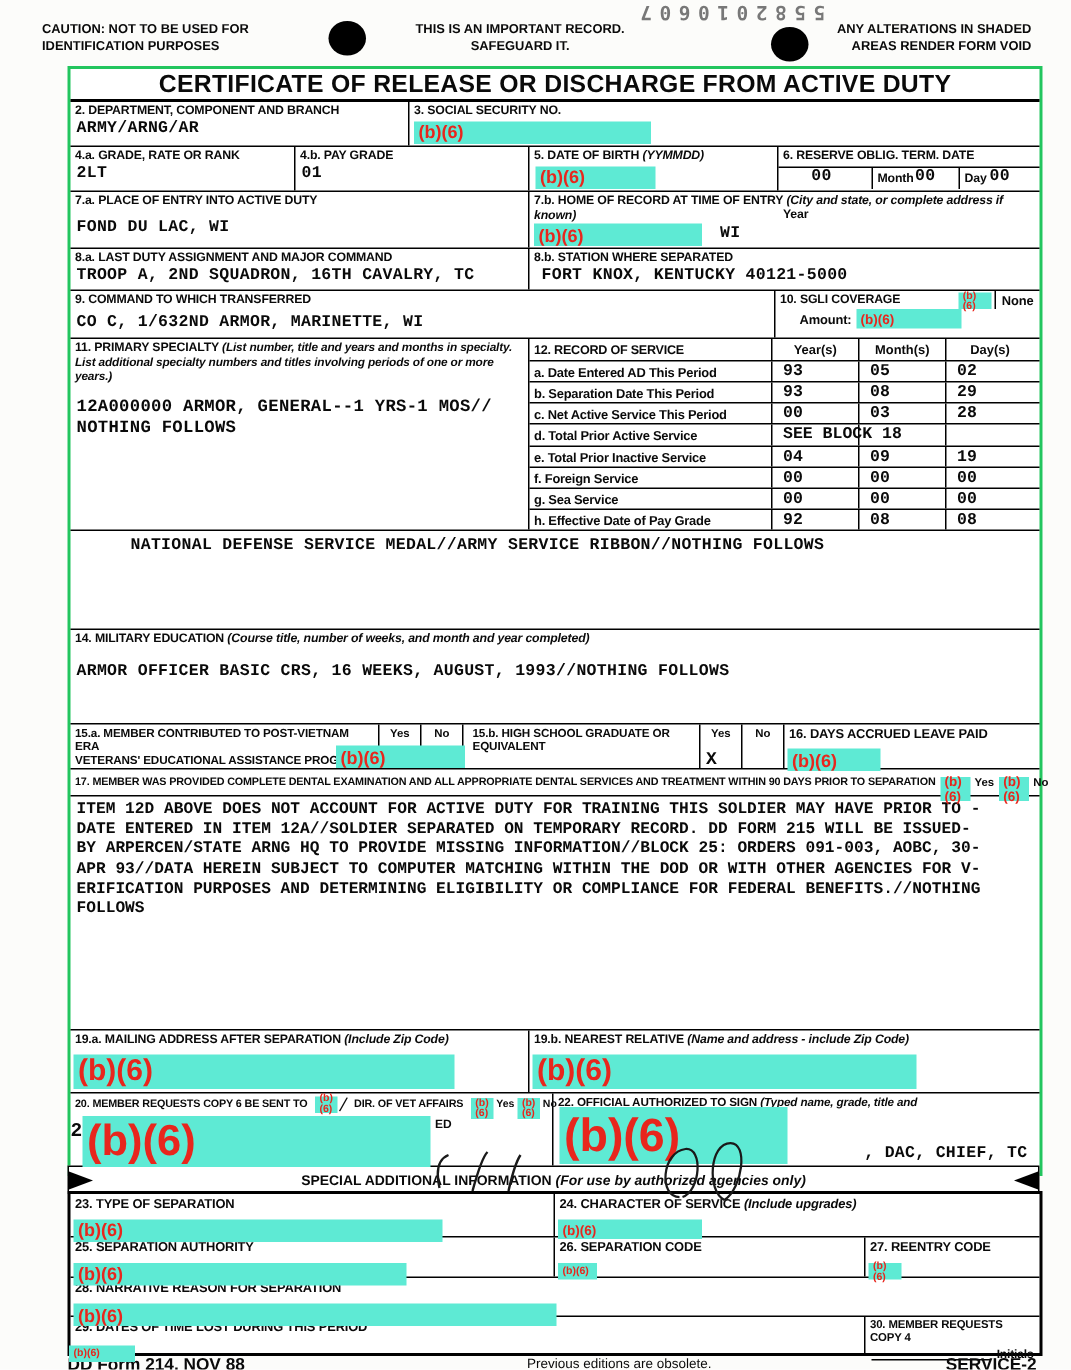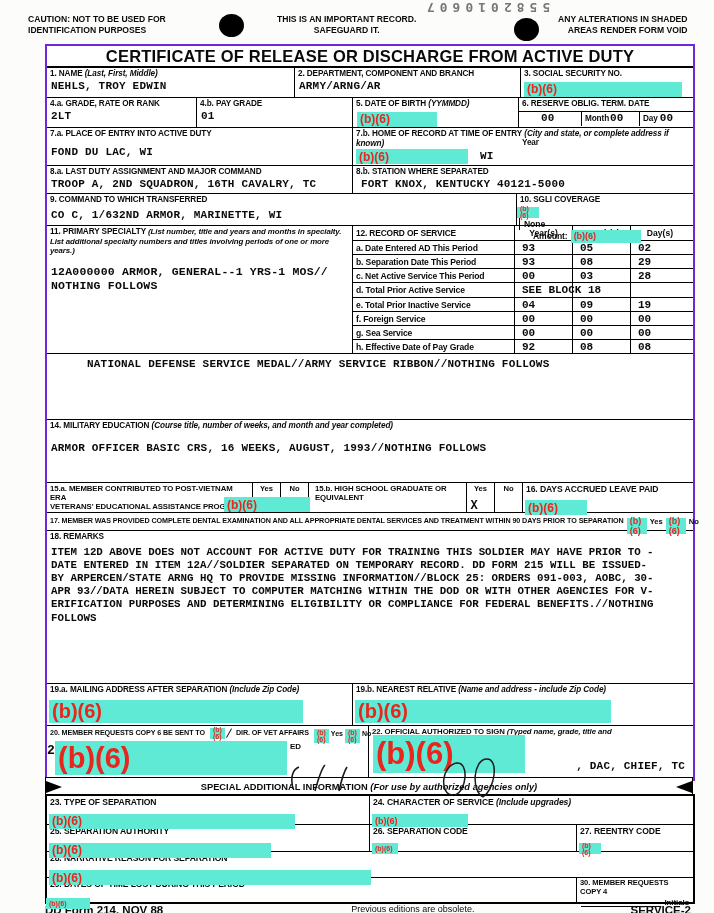--- a/index.html
+++ b/index.html
@@ -8,21 +8,21 @@
     background:#fcfcfa;color:#0a0a0a;
     font-family:"Liberation Sans",sans-serif;
   }
   .topline{position:absolute;top:14px;font-weight:bold;font-size:8.6px;line-height:1.3;white-space:pre-line;}
   .stamp{
     position:absolute;left:398px;top:0px;width:176px;text-align:center;
     transform:rotate(180deg);color:#6a6a6a;opacity:.9;
     font-family:"DejaVu Sans Mono",monospace;font-weight:bold;font-size:13px;letter-spacing:5px;
   }
   .dot{position:absolute;background:#000;border-radius:50%;width:25px;height:23px;}
-  .form{position:absolute;left:45px;top:44px;width:646px;border:2px solid #6d28d9;background:#fff;}
+  .form{position:absolute;left:45px;top:44px;width:646px;border:2px solid #22c55e;background:#fff;}
   .form *,.bbox *{box-sizing:border-box;}
   .titlebar{
     height:22px;border-bottom:2px solid #000;display:flex;align-items:center;justify-content:center;
     font-weight:bold;font-size:16.5px;letter-spacing:.2px;white-space:nowrap;
   }
   .row{display:flex;border-bottom:1.6px solid #000;position:relative;}
   .row:last-child{border-bottom:none;}
   .c{position:relative;border-right:1.6px solid #000;overflow:visible;}
   .c.last{border-right:none;flex:1;}
   .lbl{font-weight:bold;font-size:8.2px;line-height:1.18;padding:1px 3px;letter-spacing:-0.1px;}
@@ -70,24 +70,20 @@
 AREAS RENDER FORM VOID</div>
 <div class="stamp">5582010607</div>
 <div class="dot" style="left:219px;top:14px;"></div>
 <div class="dot" style="left:514px;top:18px;"></div>
 
 <div class="form">
 
   <div class="titlebar">CERTIFICATE OF RELEASE OR DISCHARGE FROM ACTIVE DUTY</div>
 
   <div class="row" style="height:30px;">
-    <div class="c" style="width:248px;">
-      <div class="lbl"><span>1. NAME</span> <span class="hint">(Last, First, Middle)</span></div>
-      <div class="val">NEHLS, TROY EDWIN</div>
-    </div>
     <div class="c" style="width:226px;">
       <div class="lbl">2. DEPARTMENT, COMPONENT AND BRANCH</div>
       <div class="val">ARMY/ARNG/AR</div>
     </div>
     <div class="c last">
       <div class="lbl">3. SOCIAL SECURITY NO.</div>
       <span class="redact r-md" style="width:158px;margin-left:3px;">(b)(6)</span>
     </div>
   </div>
 
@@ -147,21 +143,21 @@
       <div class="val" style="padding-left:8px;">FORT KNOX, KENTUCKY  40121-5000</div>
     </div>
   </div>
 
   <div class="row" style="height:32px;">
     <div class="c" style="width:470px;">
       <div class="lbl">9. COMMAND TO WHICH TRANSFERRED</div>
       <div class="val" style="margin-top:3px;">CO C, 1/632ND ARMOR, MARINETTE, WI</div>
     </div>
     <div class="c last">
-      <div style="display:flex;align-items:flex-start;flex-direction:column;">
+      <div style="display:flex;align-items:center;">
         <span class="lbl" style="flex:1;">10. SGLI COVERAGE</span>
         <span class="redact r-xs" style="width:22px;margin-top:1px;">(b)(6)</span>
         <span class="lbl" style="border-left:1.2px solid #000;padding:1px 4px;margin-left:2px;font-size:8.6px;">None</span>
       </div>
       <div style="display:flex;align-items:center;padding-left:16px;gap:3px;">
         <span class="lbl" style="font-size:8.6px;padding:0;">Amount:</span>
         <span class="redact r-sm" style="width:70px;">(b)(6)</span>
       </div>
     </div>
   </div>
@@ -264,21 +260,20 @@
     <div class="lbl" style="font-size:7.2px;white-space:nowrap;">17.  MEMBER WAS PROVIDED COMPLETE DENTAL EXAMINATION AND ALL APPROPRIATE DENTAL SERVICES AND TREATMENT WITHIN 90 DAYS PRIOR TO SEPARATION</div>
     <div class="yn-wrap" style="padding-right:4px;">
       <span class="redact r-sm" style="width:20px;height:16px;margin-bottom:-8px;">(b)(6)</span>
       <span class="ynlab">Yes</span>
       <span class="redact r-sm" style="width:20px;height:16px;margin-bottom:-8px;">(b)(6)</span>
       <span class="ynlab">No</span>
     </div>
   </div>
 
   <div class="row" style="height:153px;display:block;">
-    <div class="lbl">18. REMARKS</div>
     <div class="val" style="margin-top:3px;font-size:10.8px;letter-spacing:0;">ITEM 12D ABOVE DOES NOT ACCOUNT FOR ACTIVE DUTY FOR TRAINING THIS SOLDIER MAY HAVE PRIOR TO -
 DATE ENTERED IN ITEM 12A//SOLDIER SEPARATED ON TEMPORARY RECORD.  DD FORM 215 WILL BE ISSUED-
 BY ARPERCEN/STATE ARNG HQ TO PROVIDE MISSING INFORMATION//BLOCK 25: ORDERS 091-003, AOBC, 30-
 APR 93//DATA HEREIN SUBJECT TO COMPUTER MATCHING WITHIN THE DOD OR WITH OTHER AGENCIES FOR V-
 ERIFICATION PURPOSES AND DETERMINING ELIGIBILITY OR COMPLIANCE FOR FEDERAL BENEFITS.//NOTHING
 FOLLOWS</div>
   </div>
 
   <div class="row" style="height:42px;">
     <div class="c" style="width:306px;">

